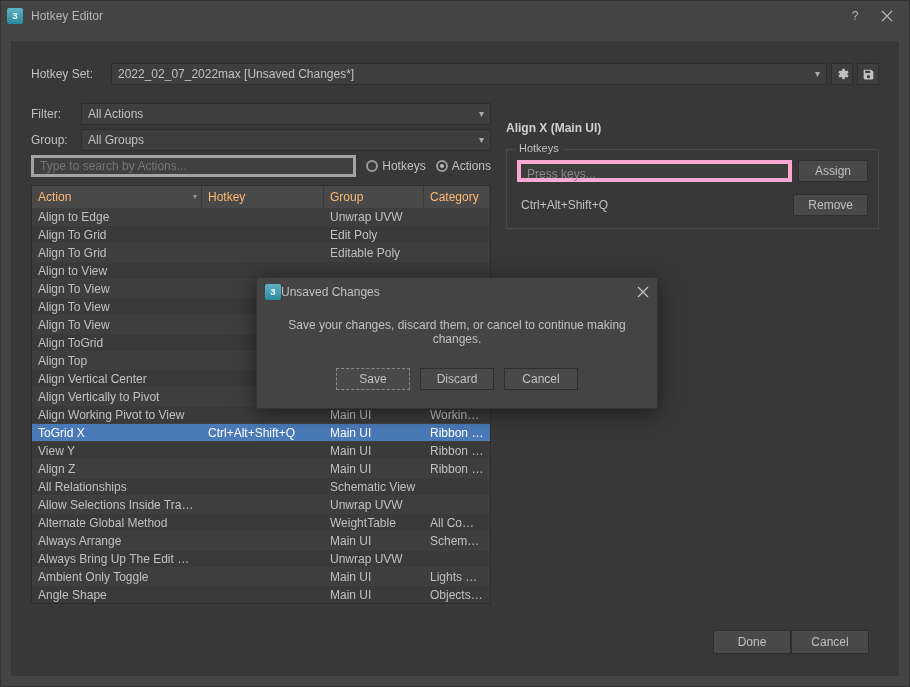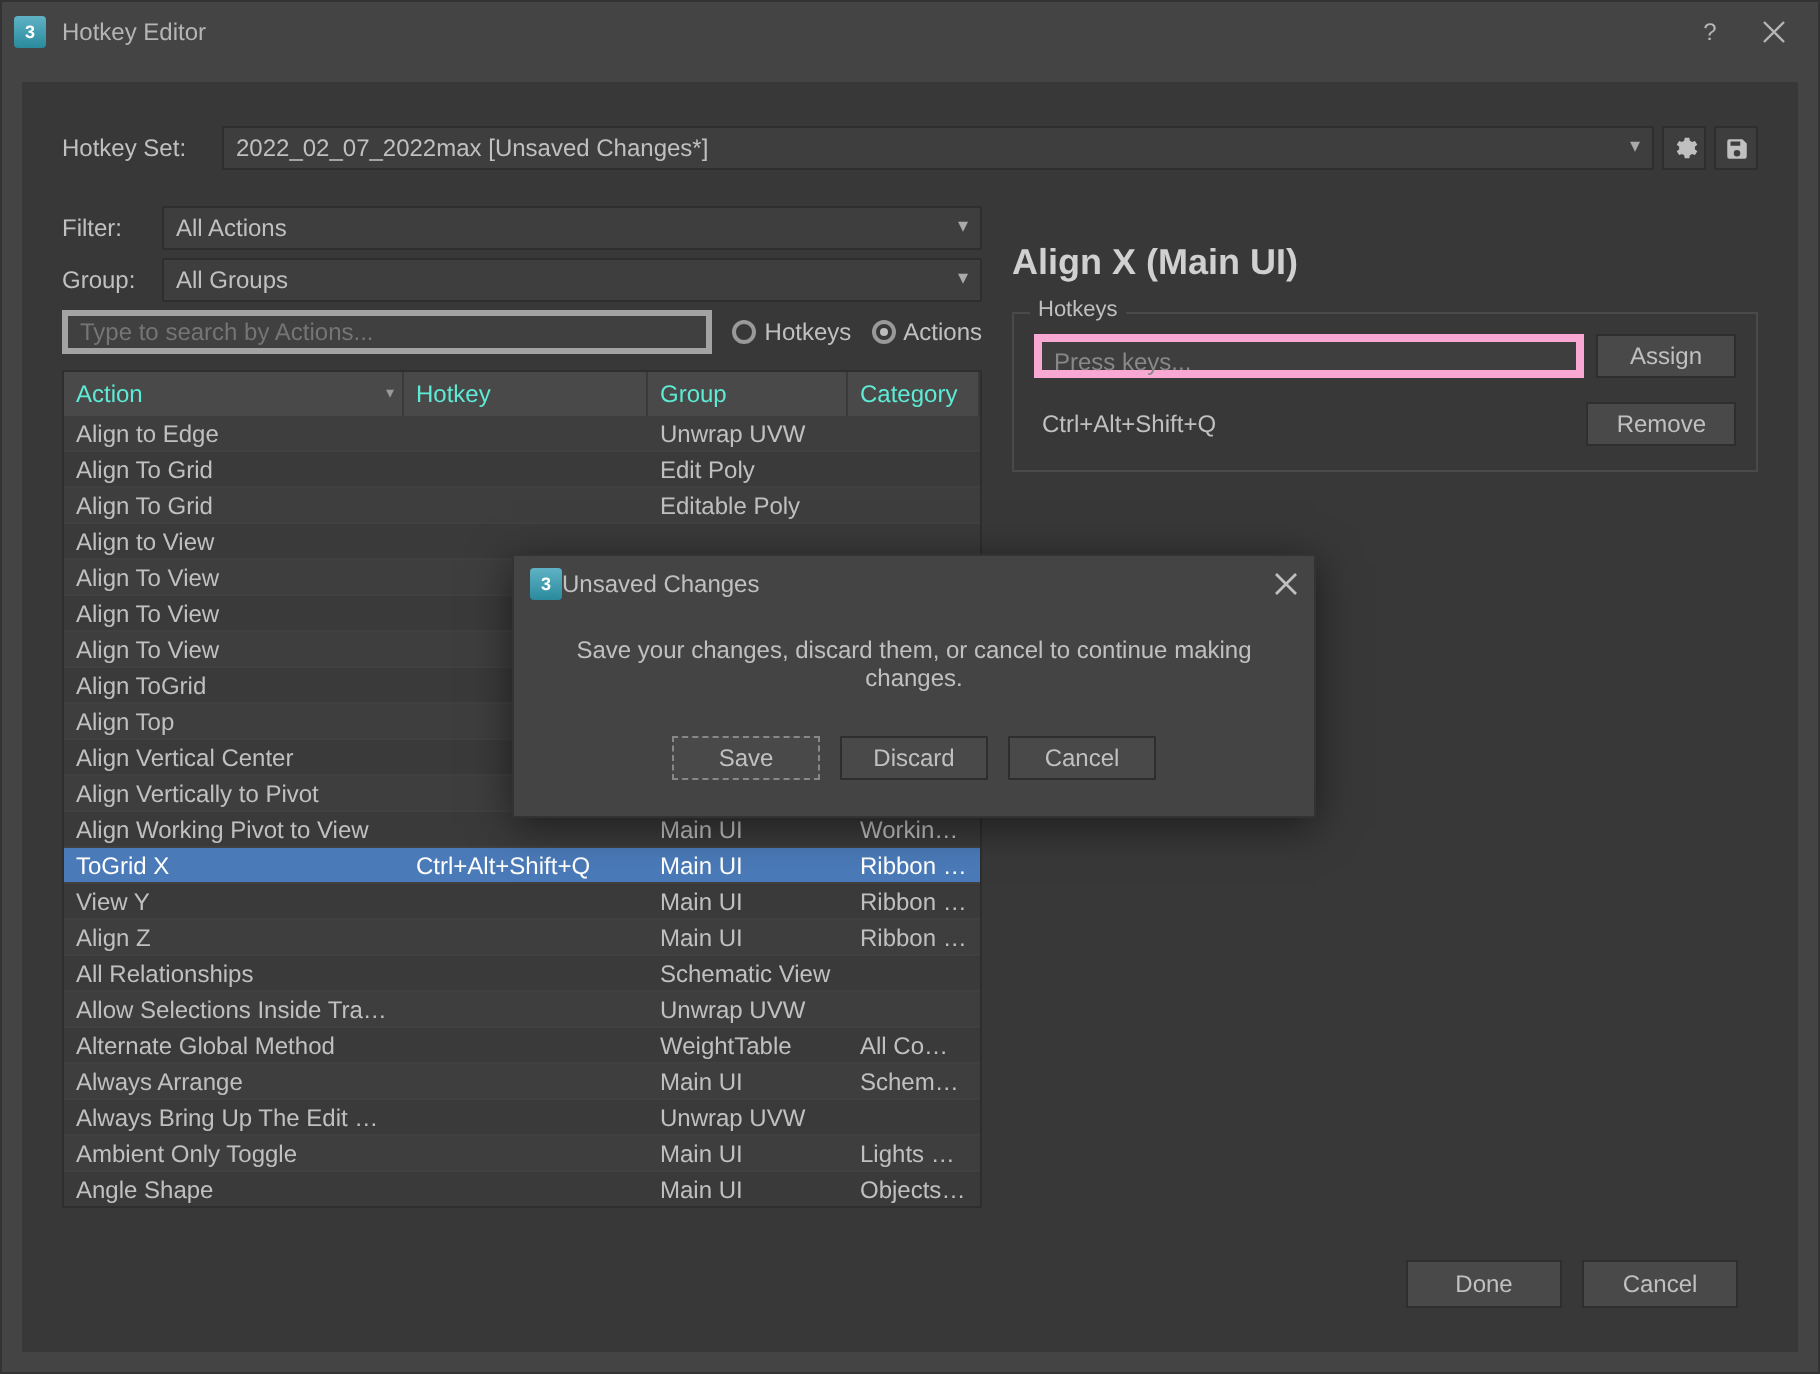--- a/index.html
+++ b/index.html
@@ -19,41 +19,41 @@
   .split { display: flex; padding: 0 20px; }
   .leftcol { width: 460px; margin-right: 15px; }
   .rightcol { flex: 1; }
   .searchrow { display: flex; align-items: center; margin: 4px 0 8px 0; }
   .searchinput { flex: 1; background: #404040; border: 3px solid #a3a3a3; height: 22px; padding: 0 6px; color: #888; }
   .radio { display: flex; align-items: center; margin-left: 10px; cursor:pointer;}
   .radio .dot { width: 12px; height: 12px; border-radius: 50%; border: 2px solid #999; margin-right: 4px; position:relative; }
   .radio.sel .dot::after { content:""; position:absolute; left:2px; top:2px; width:4px; height:4px; border-radius:50%; background:#bbb; }
   .table { border: 1px solid #2e2e2e; }
   .thead { display: flex; background: #494949; }
-  .th { padding: 4px 6px; border-right: 1px solid #3a3a3a; color: #5eead4; position:relative;}
+  .th { padding: 4px 6px; border-right: 1px solid #3a3a3a; color: #fdba74; position:relative;}
   .th.sort::after { content:"▾"; font-size:8px; position:absolute; right:4px; top:6px; color:#999;}
   .tbody { max-height: 395px; overflow: hidden; }
   .tr { display: flex; height: 18px; line-height: 18px; border-bottom: 1px solid #404040; }
   .tr:nth-child(odd) { background: #3e3e3e; }
   .tr:nth-child(even) { background: #3a3a3a; }
   .tr.sel { background: #4a7ab8; color: #fff; }
   .td { padding: 0 6px; overflow: hidden; white-space: nowrap; text-overflow: ellipsis; }
   .c-action { width: 170px; }
   .c-hotkey { width: 122px; }
   .c-group { width: 100px; }
   .c-category { width: 55px; flex:1; }
-  .righttitle { font-weight: bold; color: #d0d0d0; margin: 22px 0 14px 0; font-size:18px;}
+  .righttitle { font-weight: bold; color: #d0d0d0; margin: 22px 0 14px 0; font-size:12px;}
   .fieldset { border: 1px solid #4a4a4a; padding: 10px; position: relative; margin-top:6px;}
   .fieldset .legend { position: absolute; top: -8px; left: 8px; background: #383838; padding: 0 4px; font-size: 11px; color: #c0c0c0;}
   .presskeys { display:flex; gap:6px; margin-bottom:10px;}
   .keyinput { flex:1; background:#3e3e3e; border:4px solid #f9a8d4; height:22px; padding:0 6px; color:#888; line-height:20px;}
   .btn { background:#494949; border:1px solid #2e2e2e; height:22px; padding:0 14px; color:#c0c0c0; cursor:pointer; display:inline-flex; align-items:center; justify-content:center; min-width:70px; }
   .hotkeyrow { display:flex; align-items:center; justify-content:space-between; padding:2px 0;}
   .hotkeytext { padding-left:4px; }
-  .footerbtns { position:absolute; right:30px; bottom:22px; display:flex; gap:10px;}
+  .footerbtns { position:absolute; right:30px; bottom:22px; display:flex; gap:0;}
   .footerbtns .btn { min-width:78px; height:24px;}
   
   .overlay { position:absolute; left:0; top:0; right:0; bottom:0; }
   .modal { position:absolute; left:256px; top:277px; width:402px; height:132px; background:#444; border:1px solid #333; box-shadow:0 4px 20px rgba(0,0,0,0.5); }
   .mtitlebar { height:28px; display:flex; align-items:center; padding:0 8px;}
   .mtitlebar .title { flex:1; color:#c0c0c0;}
   .mbody { padding:12px 16px; text-align:center; color:#c0c0c0;}
   .mbtns { display:flex; justify-content:center; gap:10px; padding:10px;}
   .mbtns .btn { min-width:74px; }
   .mbtns .btn.primary { border:1px dashed #888; }

